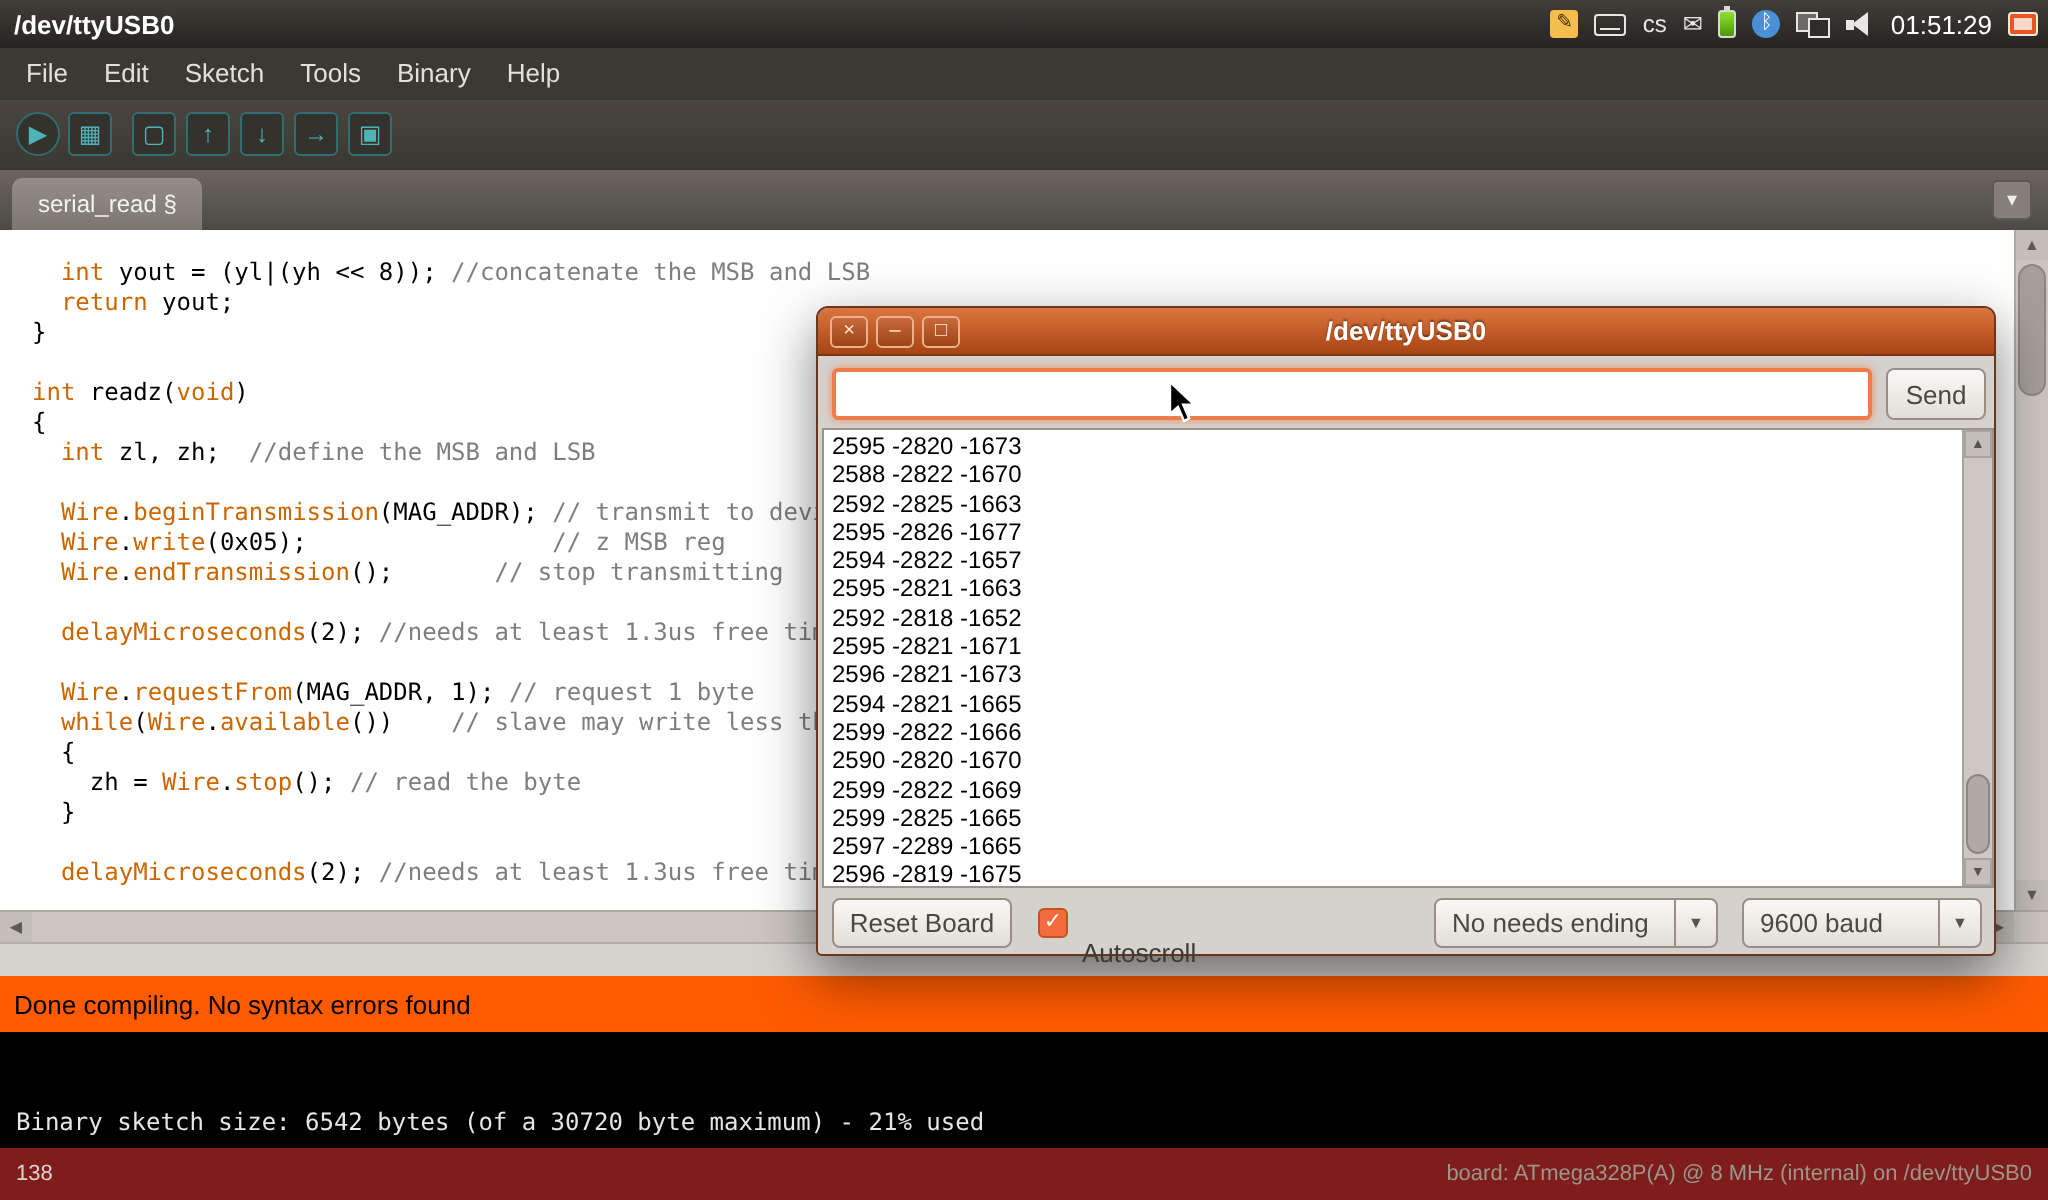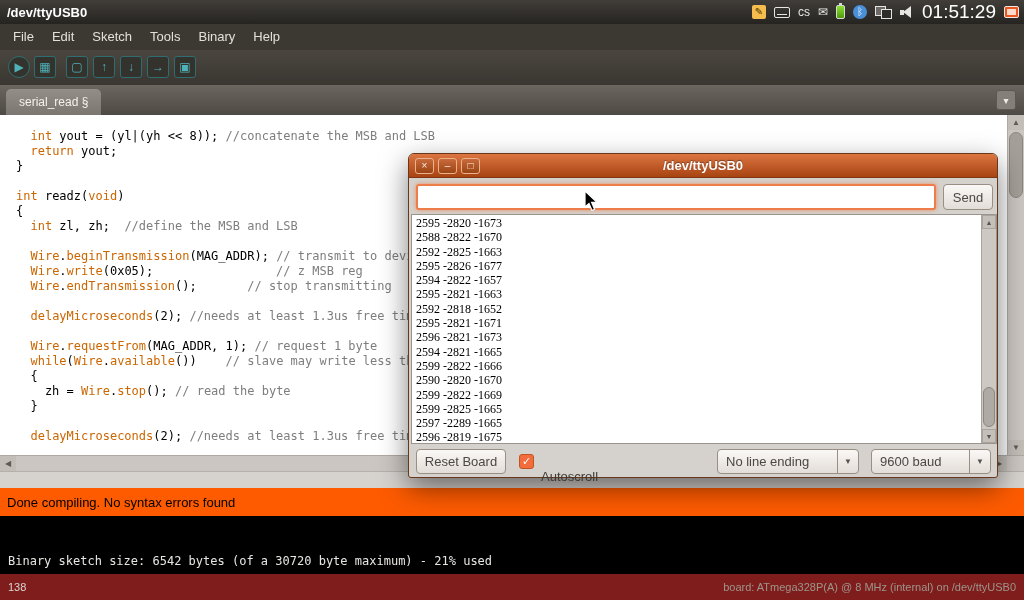--- a/index.html
+++ b/index.html
@@ -7,21 +7,21 @@
        font-family:"Liberation Sans",sans-serif;background:#D6D2CE}
 
   
   #panel{position:absolute;left:0;top:0;width:1024px;height:24px;
          background:linear-gradient(#413E3A,#262420);color:#fff;display:flex;align-items:center}
   #panel .ptitle{font-weight:bold;font-size:13px;margin-left:7px}
   #tray{position:absolute;right:5px;top:0;height:24px;display:flex;align-items:center;gap:8px}
   .tray-item{display:inline-flex;align-items:center;justify-content:center;color:#E8E6E3;font-size:12px}
   .tray-note{width:14px;height:14px;border-radius:2px;background:#F4BD4E;color:#4a3300;font-size:10px;line-height:14px;justify-content:center}
   .tray-text{font-size:12px;color:#E8E6E3}
-  .tray-clock{font-size:19px;color:#fff}
+  .tray-clock{font-size:13px;color:#fff}
   .tray-bt{width:14px;height:14px;border-radius:50%;background:#4A90D9;color:#fff;font-size:10px;line-height:14px;justify-content:center}
   .shape-keyboard{width:16px;height:11px;border:1px solid #E8E6E3;border-radius:2px;background:
       linear-gradient(#E8E6E3,#E8E6E3) 2px 6px/10px 1px no-repeat}
   .shape-battery{width:9px;height:14px;border:1px solid #DADAD5;border-radius:2px;position:relative;
       background:linear-gradient(#8AE234,#4E9A06)}
   .shape-battery::before{content:"";position:absolute;left:2px;top:-3px;width:3px;height:2px;background:#DADAD5}
   .shape-network{width:17px;height:13px;position:relative}
   .shape-network::before{content:"";position:absolute;left:0;top:0;width:9px;height:8px;border:1px solid #E8E6E3;background:#6d6a66}
   .shape-network::after{content:"";position:absolute;right:0;bottom:0;width:9px;height:8px;border:1px solid #E8E6E3;background:#2f2d2a}
   .shape-speaker{width:14px;height:13px;position:relative}
@@ -101,21 +101,21 @@
           background:linear-gradient(#C86A3C,#9C4414);color:#FFE9DC;font-size:10px;
           line-height:14px;text-align:center}
   #sminput{position:absolute;left:7px;top:30px;width:520px;height:26px;border:2px solid #ED7E4B;
            border-radius:3px;box-shadow:0 0 4px rgba(237,126,75,.8);font-size:13px;
            padding:0 5px;outline:none;font-family:"Liberation Sans",sans-serif}
   .gtkbtn{background:linear-gradient(#FAF8F6,#E2DDD7);border:1px solid #998F85;border-radius:4px;
           color:#4C4742;font-size:13px;font-family:"Liberation Sans",sans-serif}
   #sendbtn{position:absolute;left:534px;top:30px;width:50px;height:26px}
   .output{position:absolute;left:2px;top:60px;width:586px;height:230px;background:#fff;
           border:1px solid #9A948D;overflow:hidden}
-  #serial-lines{position:absolute;left:4px;top:1px;font-family:Liberation Serif, serif;font-size:12px}
+  #serial-lines{position:absolute;left:4px;top:1px;font-family:Liberation Sans, sans-serif;font-size:12px}
   .serial-line{height:14.3px;line-height:14.3px;white-space:pre;color:#000}
   .sm-scroll{position:absolute;right:0;top:0;width:15px;height:100%;background:#CDC8C2;border-left:1px solid #A9A49D}
   .sb-btn{position:absolute;left:0;width:14px;height:14px;font-size:7px;color:#57534D;text-align:center;
           line-height:14px;background:#C4BFB9;border:1px solid #A9A49D}
   .sb-up{top:0}.sb-down{bottom:0}
   .sb-thumb{position:absolute;left:1px;width:12px;top:172px;height:40px;background:#AFAAA3;
             border:1px solid #8C8780;border-radius:6px}
   #resetbtn{position:absolute;left:7px;top:295px;width:90px;height:25px}
   .checkbox{position:absolute;left:110px;top:300px;width:15px;height:15px;background:#F26C3E;
             border:1px solid #C2551F;border-radius:3px;color:#fff;font-size:11px;line-height:13px;text-align:center}
@@ -280,21 +280,21 @@
     </div>
   </div>
 
   <button id="resetbtn" class="gtkbtn">Reset Board</button>
   <span class="checkbox">
     <span>✓</span>
   </span>
   <span class="cb-label">Autoscroll</span>
 
   <div class="combo" id="combo-ending">
-    <span class="combo-text">No line ending</span>
+    <span class="combo-text">No needs ending</span>
     <span class="combo-arrow">▼</span>
   </div>
   <div class="combo" id="combo-baud">
     <span class="combo-text">9600 baud</span>
     <span class="combo-arrow">▼</span>
   </div>
 </div>
 
 <svg id="cursor" width="16" height="22" viewBox="0 0 16 22">
   <polygon points="1,1 1,17 5,13.5 8,20.5 10.6,19.2 7.6,12.3 13,12.3" fill="#000" stroke="#fff" stroke-width="1.2"></polygon>

